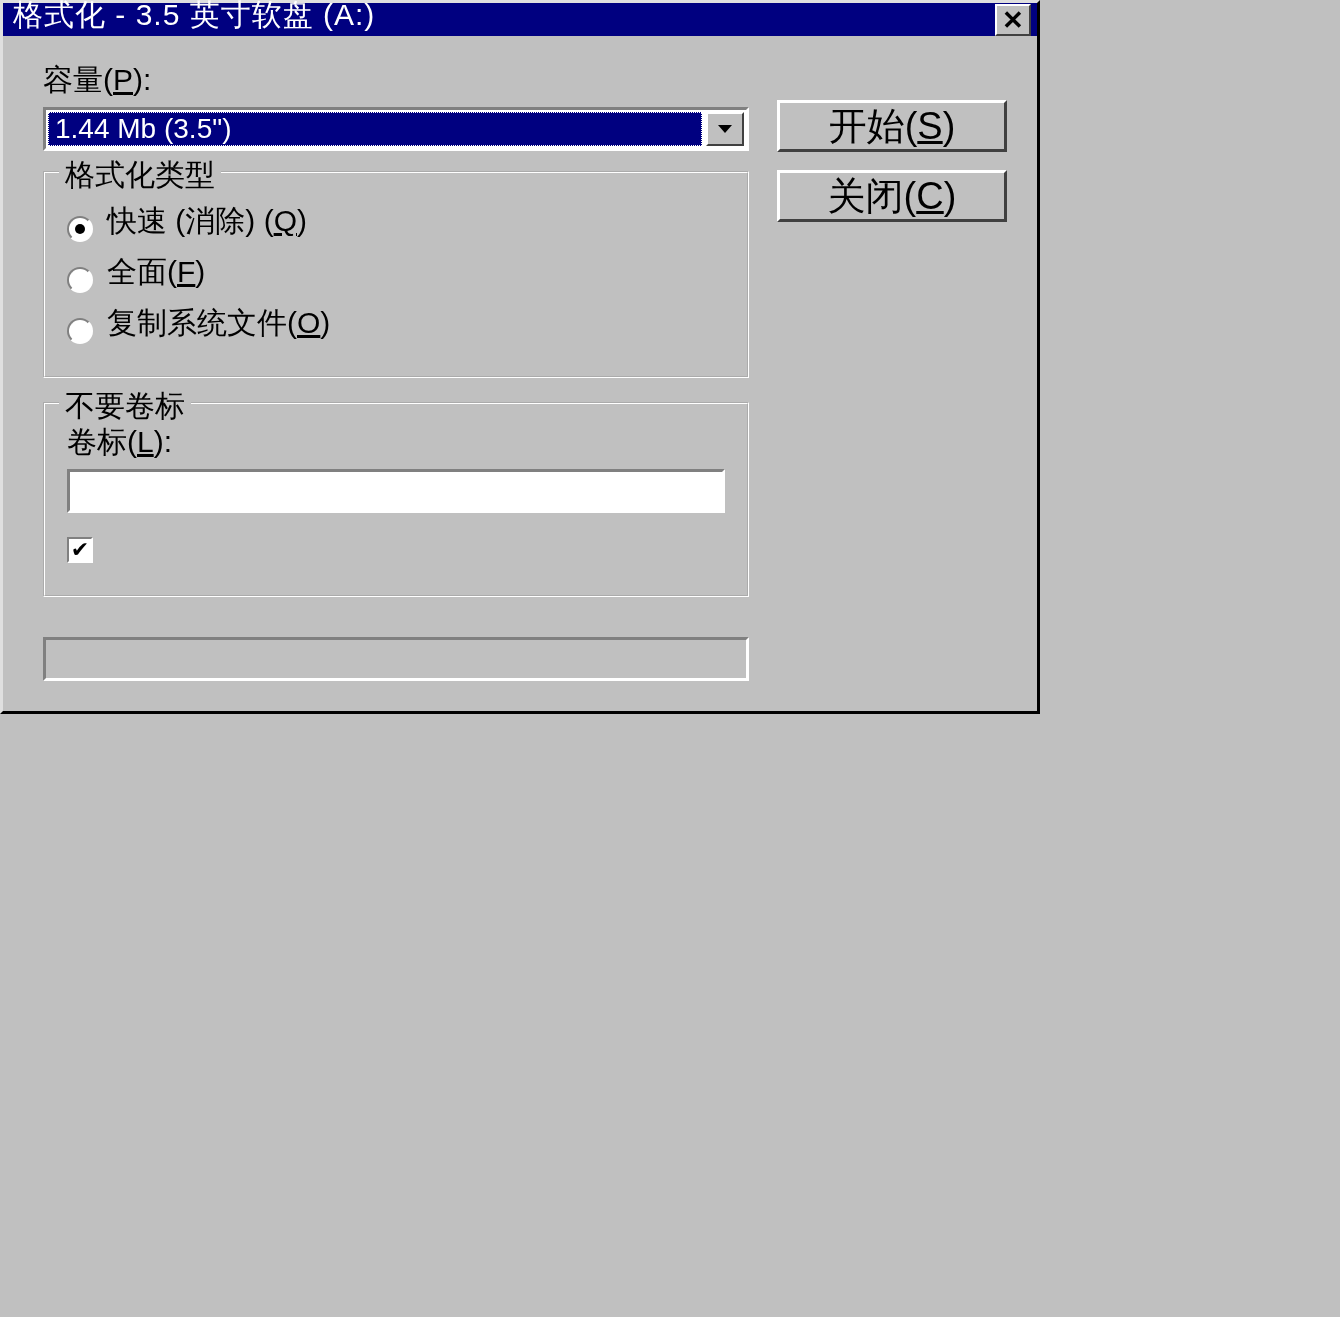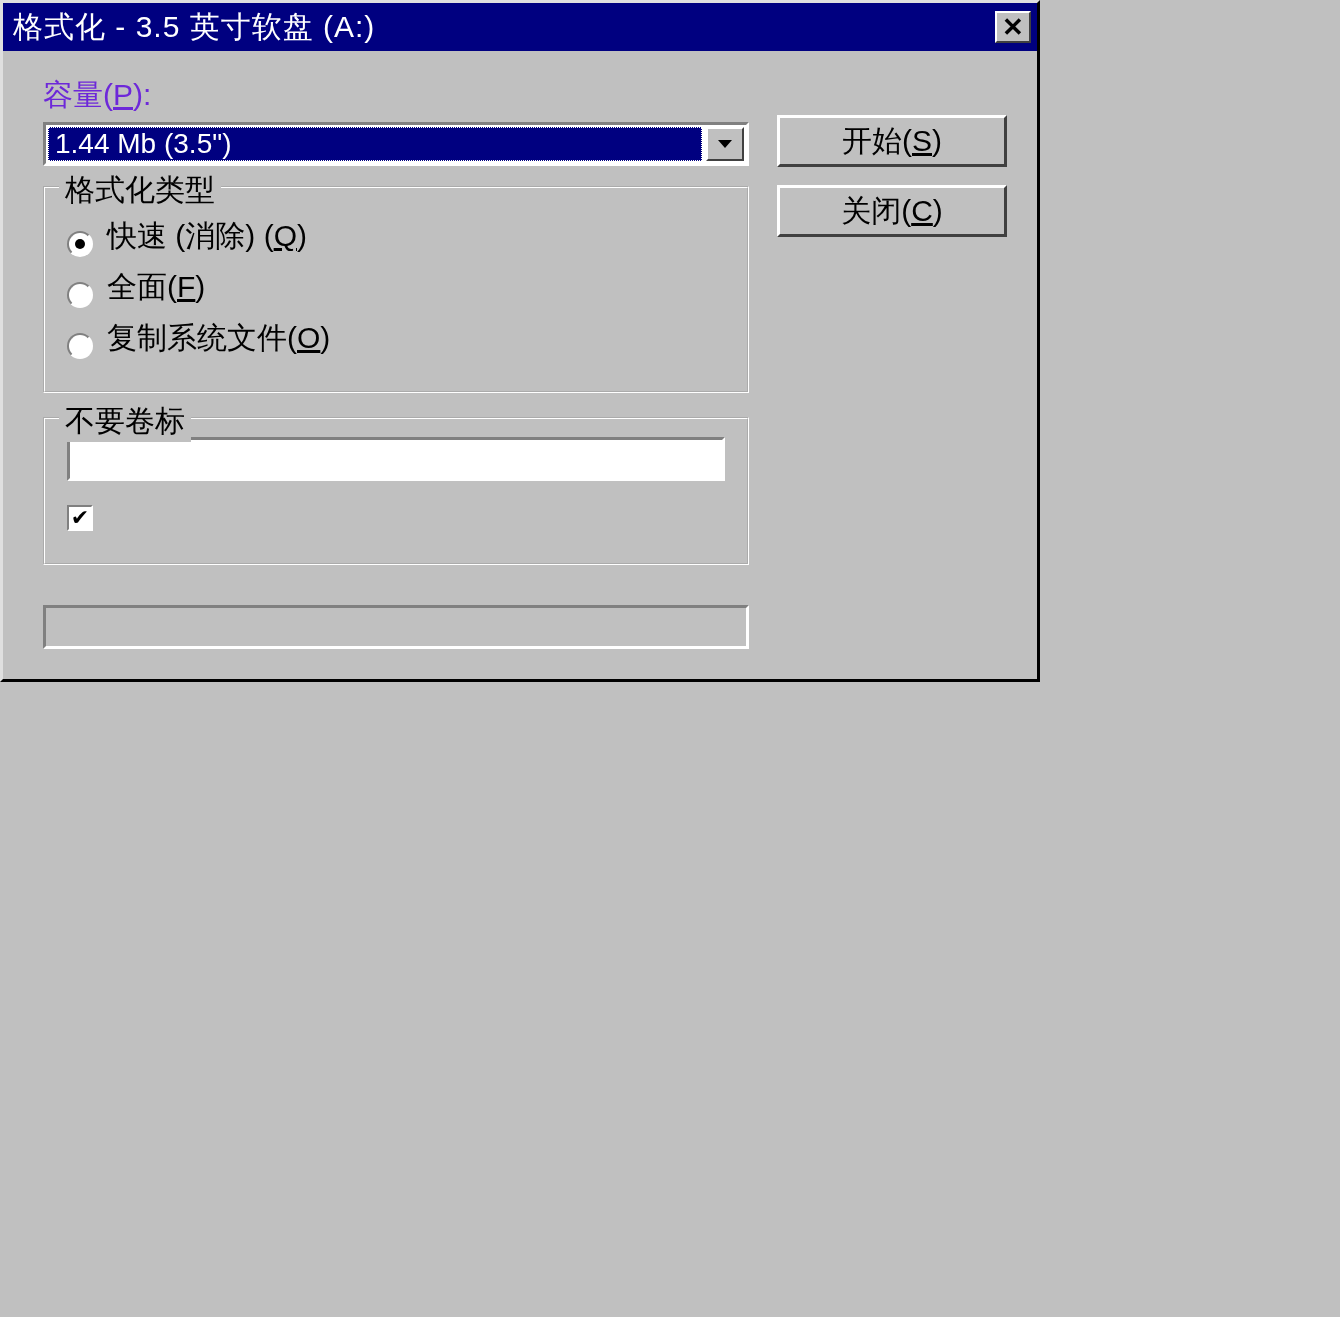--- a/index.html
+++ b/index.html
@@ -13,25 +13,25 @@
     background: #c0c0c0;
   }
   .window {
     width: 1040px;
     background: #c0c0c0;
     border: 3px solid;
     border-color: #dfdfdf #000 #000 #dfdfdf;
     position: relative;
   }
   .titlebar {
-    height: 48px;
+    height: 33px;
     background: #000080;
     color: #fff;
     display: flex;
-    align-items: center;
+    align-items: flex-end;
     justify-content: space-between;
     padding: 0 6px 0 10px;
   }
   .titlebar-text {
     font-size: 30px;
     letter-spacing: 1px;
   }
   .close-btn {
     width: 36px;
     height: 32px;
@@ -55,21 +55,21 @@
   }
   .left-col {
     flex: 1;
   }
   .right-col {
     width: 230px;
     padding-top: 40px;
   }
   .label {
     font-size: 30px;
-    color: #6d28d9;
+    color: #000000;
     margin-bottom: 6px;
   }
   .label .ul {
     text-decoration: underline;
   }
   .combo {
     width: 100%;
     height: 44px;
     background: #fff;
     border: 3px solid;
@@ -99,21 +99,21 @@
     justify-content: center;
     margin: 2px;
   }
   .combo-btn svg { display: block; }
   .button {
     width: 100%;
     height: 52px;
     background: #c0c0c0;
     border: 3px solid;
     border-color: #fff #404040 #404040 #fff;
-    font-size: 30px;
+    font-size: 38px;
     display: flex;
     align-items: center;
     justify-content: center;
     margin-bottom: 18px;
     cursor: pointer;
   }
   .button .ul { text-decoration: underline; }
   .groupbox {
     border: 2px groove #fff;
     padding: 18px 22px 22px 22px;
@@ -233,20 +233,23 @@
 
         <div class="radio-row">
           <div class="radio"></div>
           <span><span>复制系统文件(</span><span class="ul">O</span><span>)</span></span>
         </div>
       </div>
 
       <div class="groupbox">
         <div class="group-legend">不要卷标</div>
 
+        <div class="label">
+          <span>卷标(</span><span class="ul">L</span><span>):</span>
+        </div>
         <input type="text" class="textinput" value="" style="">
 
 
         <div class="check-row">
           <div class="checkbox checked"></div>
         </div>
 
       </div>
 
       <div class="progress-sunk"></div>

